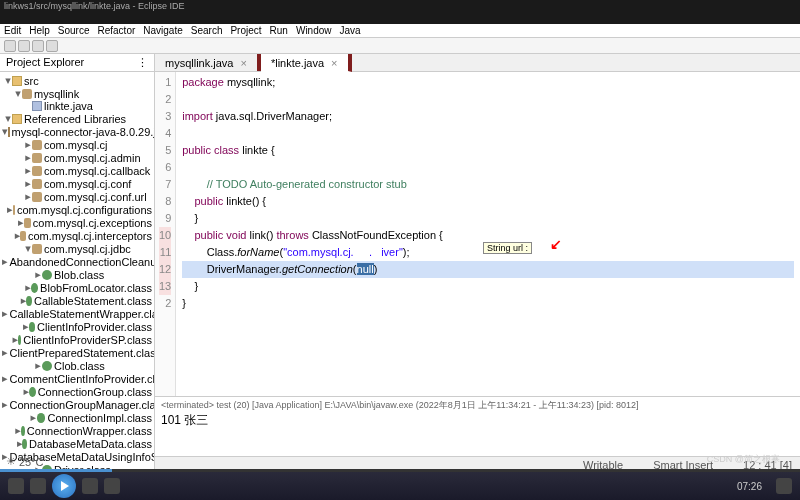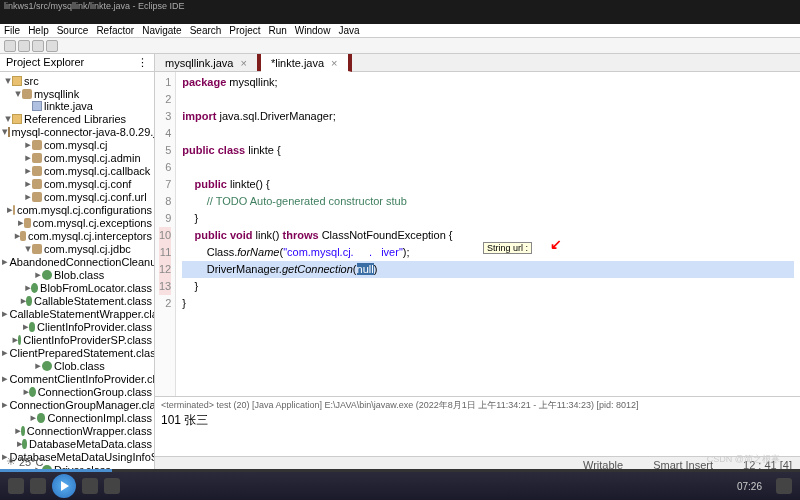--- a/index.html
+++ b/index.html
@@ -27,21 +27,21 @@
 .tab { padding: 2px 10px; font-size: 10px; border-right: 4px solid #7f1d1d; cursor: pointer; display: flex; align-items: center; gap: 3px; }
 .tab.active { background: #fff; border-bottom: 1px solid #fff; margin-bottom: -1px; }
 .tab .x { color: #888; margin-left: 4px; }
 .code { flex: 1; display: flex; font-family: Consolas, monospace; font-size: 13px; overflow: auto; }
 .gutter { background: #fafafa; color: #888; text-align: right; padding: 2px 4px; border-right: 1px solid #e0e0e0; user-select: none; }
 .gutter div { height: 17px; line-height: 17px; }
 .gutter .bp { background: #f8e0e0; }
 .codelines { padding: 2px 6px; flex: 1; }
 .codelines div { height: 17px; line-height: 17px; white-space: pre; }
 .codelines .hl { background: #d0e0f8; }
-.kw { color: #7f0055; font-weight: bold; }
+.kw { color: #7f0055; font-weight: normal; }
 .str { color: #2a00ff; }
 .cmt { color: #3f7f5f; }
 .sel { background: #3a6ea5; color: #fff; }
 .tooltip { position: absolute; background: #ffffe0; border: 1px solid #888; font-size: 9px; padding: 0 3px; }
 .arrow { position: absolute; color: red; font-size: 14px; font-weight: bold; }
 .console-area { height: 60px; border-top: 1px solid #ccc; background: #fff; display: flex; flex-direction: column; }
 .console-tabs { display: flex; border-bottom: 1px solid #ccc; padding: 1px 4px; font-size: 10px; }
 .console-content { padding: 2px 6px; font-family: Consolas, monospace; font-size: 11px; flex: 1; }
 .console-header { font-size: 9px; color: #666; }
 .statusbar { background: #f0f0f0; border-top: 1px solid #ccc; height: 16px; display: flex; justify-content: flex-end; align-items: center; padding: 0 8px; gap: 30px; font-size: 10px; color: #555; }
@@ -54,21 +54,21 @@
 .playerbar .progress-fill { height: 100%; background: #4a90d0; width: 14%; }
 .weather { position: absolute; bottom: 32px; left: 6px; font-size: 10px; color: #555; display: flex; align-items: center; gap: 3px; }
 .watermark { position: absolute; bottom: 34px; right: 20px; font-size: 9px; color: #ccc; }
 </style>
 </head>
 <body>
 
 <div class="titlebar">linkws1/src/mysqllink/linkte.java - Eclipse IDE</div>
 
 <div class="menubar">
-    <span>File</span>
+    <span>Edit</span>
     <span>Help</span>
     <span>Source</span>
     <span>Refactor</span>
     <span>Navigate</span>
     <span>Search</span>
     <span>Project</span>
     <span>Run</span>
     <span>Window</span>
     <span>Java</span>
   </div>
@@ -310,22 +310,22 @@
           <div class="bp">13</div>
           <div>2</div>
         </div>
       <div class="codelines">
           <div><span class="kw">package</span> mysqllink;</div>
           <div></div>
           <div><span class="kw">import</span> java.sql.DriverManager;</div>
           <div></div>
           <div><span class="kw">public</span> <span class="kw">class</span> linkte {</div>
           <div></div>
+          <div>        <span class="cmt">// TODO Auto-generated constructor stub</span></div>
           <div>    <span class="kw">public</span> linkte() {</div>
-          <div>        <span class="cmt">// TODO Auto-generated constructor stub</span></div>
           <div>    }</div>
           <div>    <span class="kw">public</span> <span class="kw">void</span> link() <span class="kw">throws</span> ClassNotFoundException {</div>
           <div>        Class.<i>forName</i>(<span class="str">"com.mysql.cj.     .   iver"</span>);</div>
           <div class="hl">        DriverManager.<i>getConnection</i>(<span class="sel">null</span>)</div>
           <div>    }</div>
           <div>}</div>
         </div>
       <div class="tooltip" style="left:328px; top:170px;">String url :</div>
       <div class="arrow" style="left:395px; top:164px;">↙</div>
     </div>

